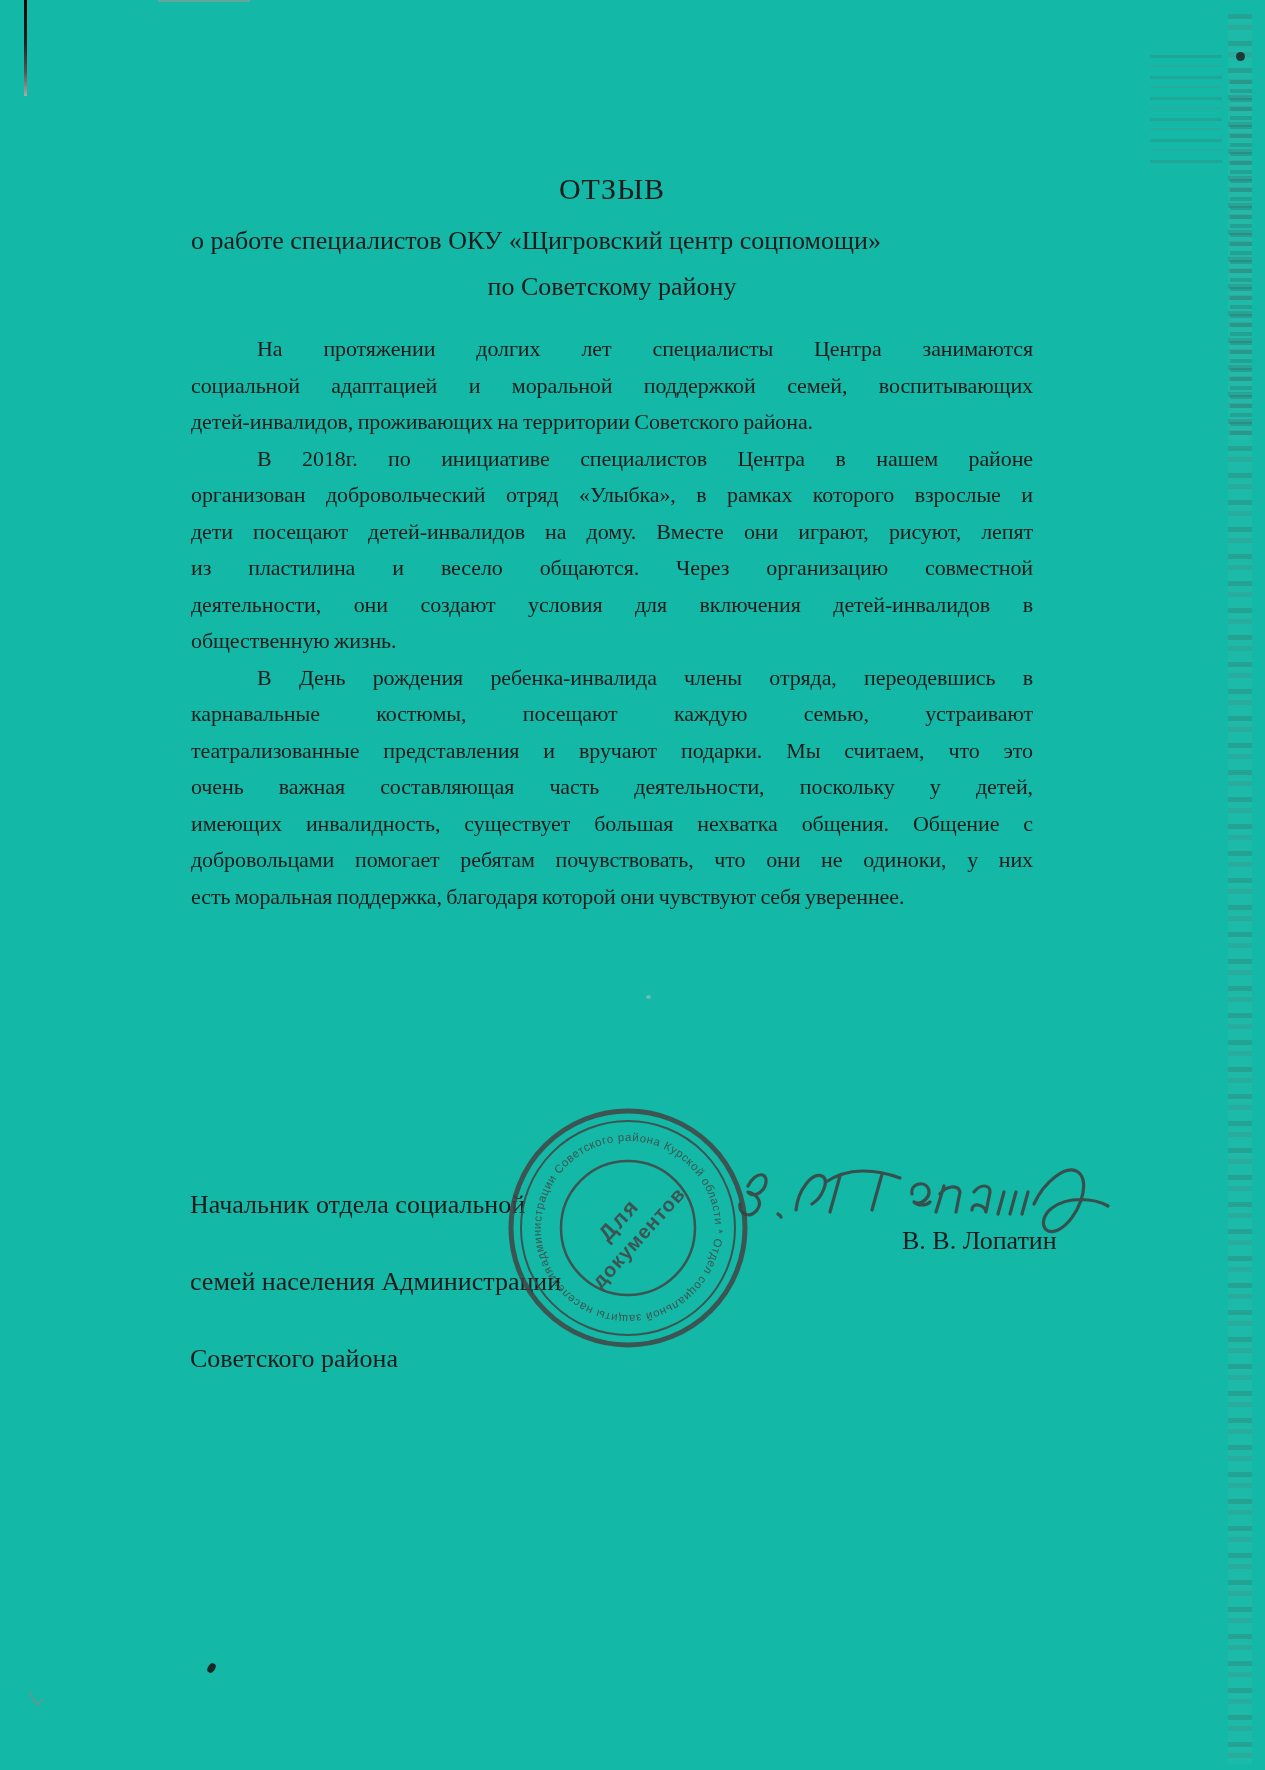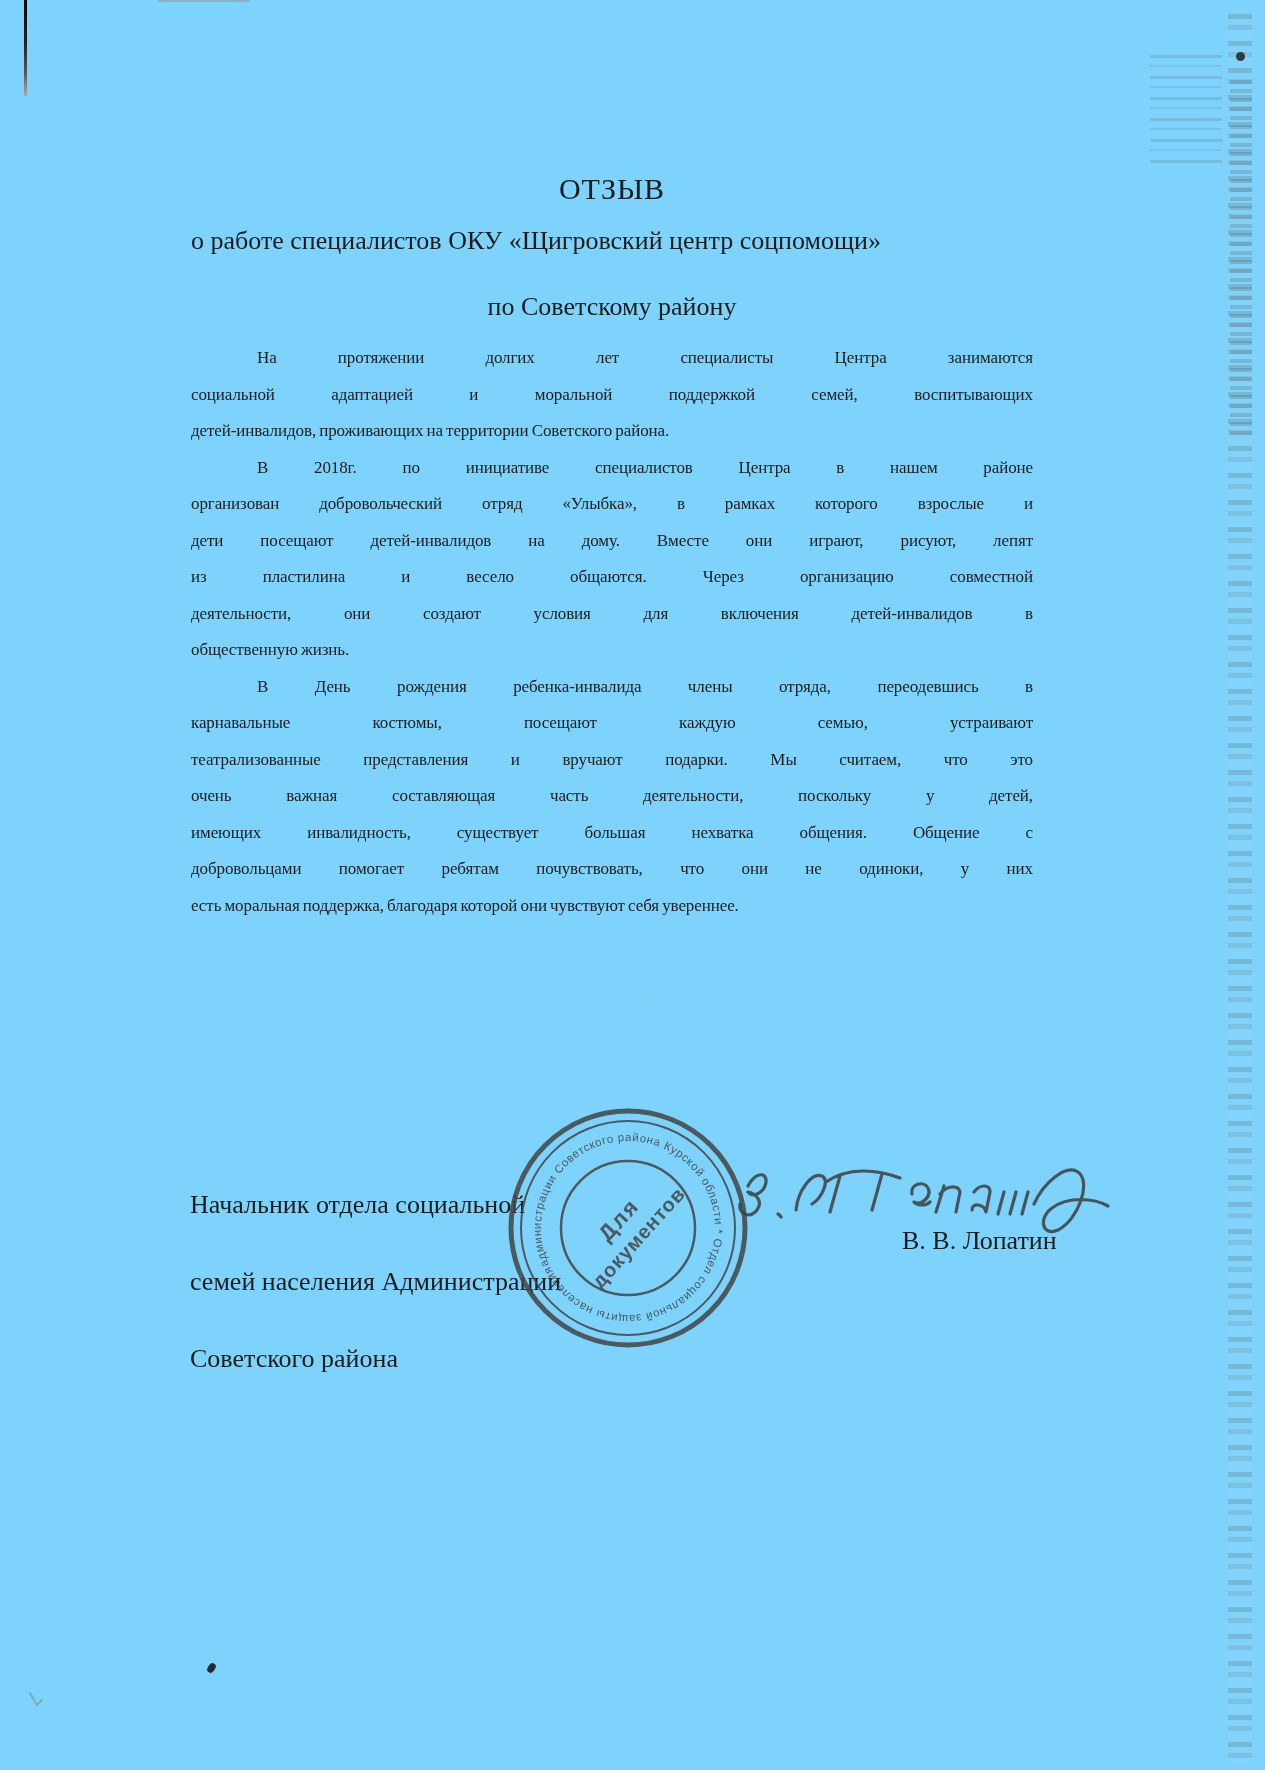--- a/index.html
+++ b/index.html
@@ -1,26 +1,26 @@
 <!DOCTYPE html>
 <html><head>
 <meta charset="utf-8">
 <style>
   html,body{margin:0;padding:0;background:#e8e8e8;}
   .page{
     position:relative;width:1265px;height:1770px;margin:0 auto;
-    background:#7dd3fc;overflow:hidden;
+    background:#14b8a6;overflow:hidden;
     font-family:"Liberation Serif","DejaVu Serif",serif;color:#1c1c1c;
   }
   
   .block{position:absolute;left:191px;width:842px;}
   .doc-title{top:172px;text-align:center;font-size:30px;letter-spacing:1px;}
   .doc-subtitle{top:226px;text-align:left;font-size:26px;}
-  .doc-subtitle2{top:292px;text-align:center;font-size:26px;}
-  .doc-body{top:340px;font-size:17px;letter-spacing:-0.1px;word-spacing:-1px;}
+  .doc-subtitle2{top:272px;text-align:center;font-size:26px;}
+  .doc-body{top:331px;font-size:22px;letter-spacing:-0.1px;word-spacing:-1px;}
   .line{height:36.5px;line-height:36.5px;text-align:justify;text-align-last:justify;overflow:hidden;}
   .line.first{text-indent:66px;}
   .line.last{text-align:right;text-align-last:left;white-space:nowrap;}
   .signoff-left{position:absolute;left:190px;top:1148px;width:520px;font-size:26px;}
   .signoff-left .so-line{height:41px;line-height:41px;margin-top:36px;}
   .signoff-name{position:absolute;left:902px;top:1226px;font-size:26px;white-space:nowrap;}
   
   .stamp-svg{position:absolute;left:503px;top:1103px;width:250px;height:250px;opacity:.85;}
   .sign-svg{position:absolute;left:722px;top:1142px;width:420px;height:110px;}
   

